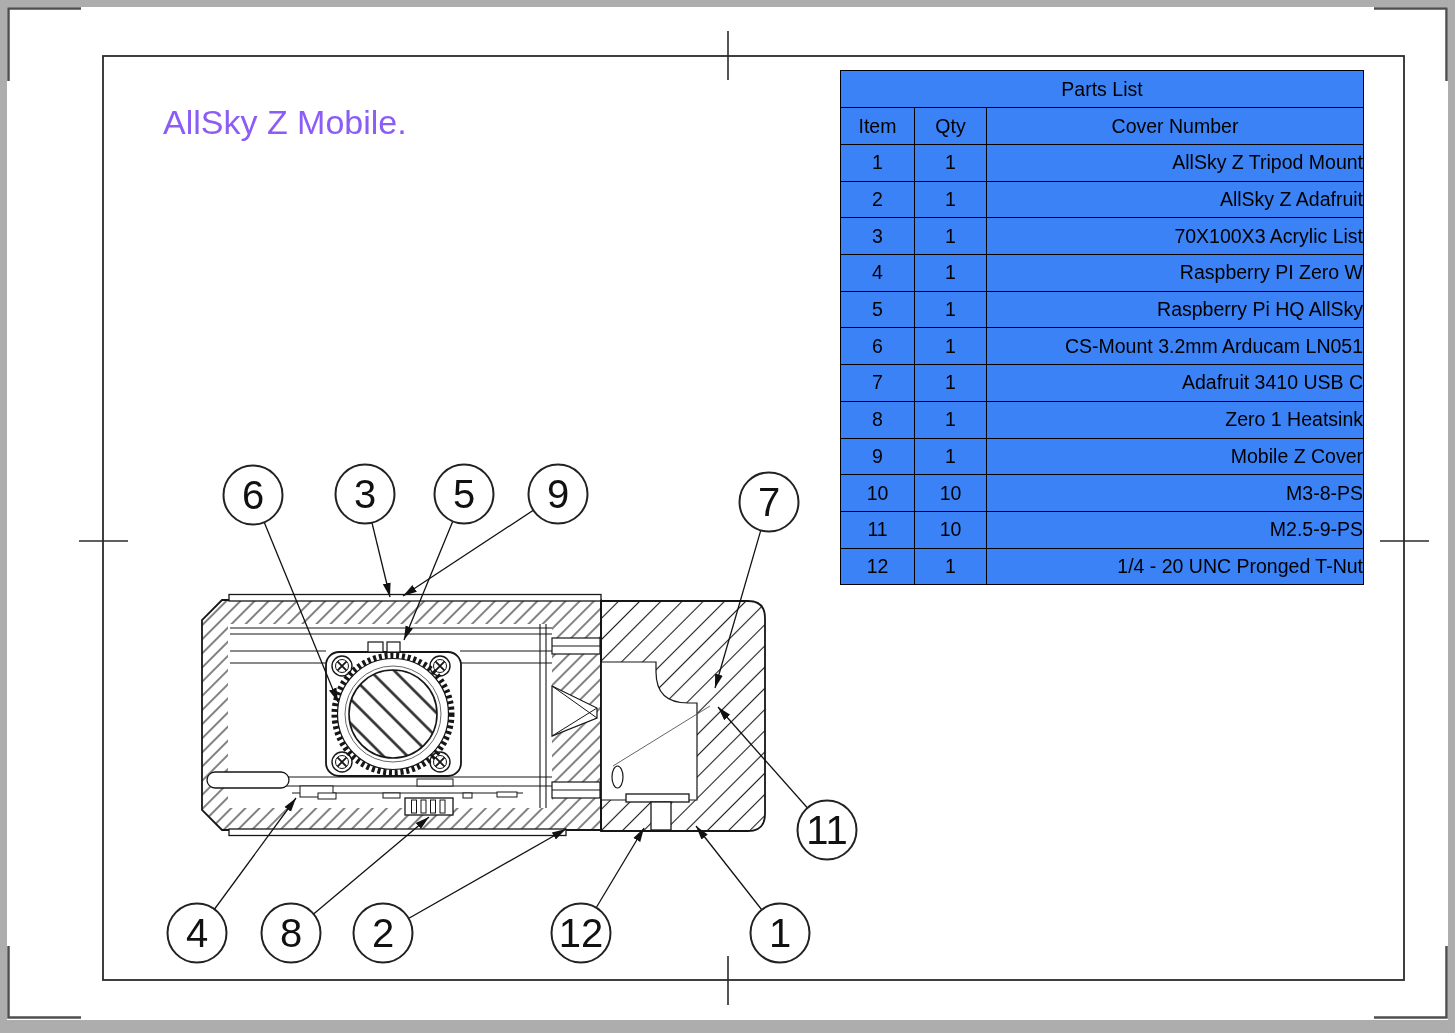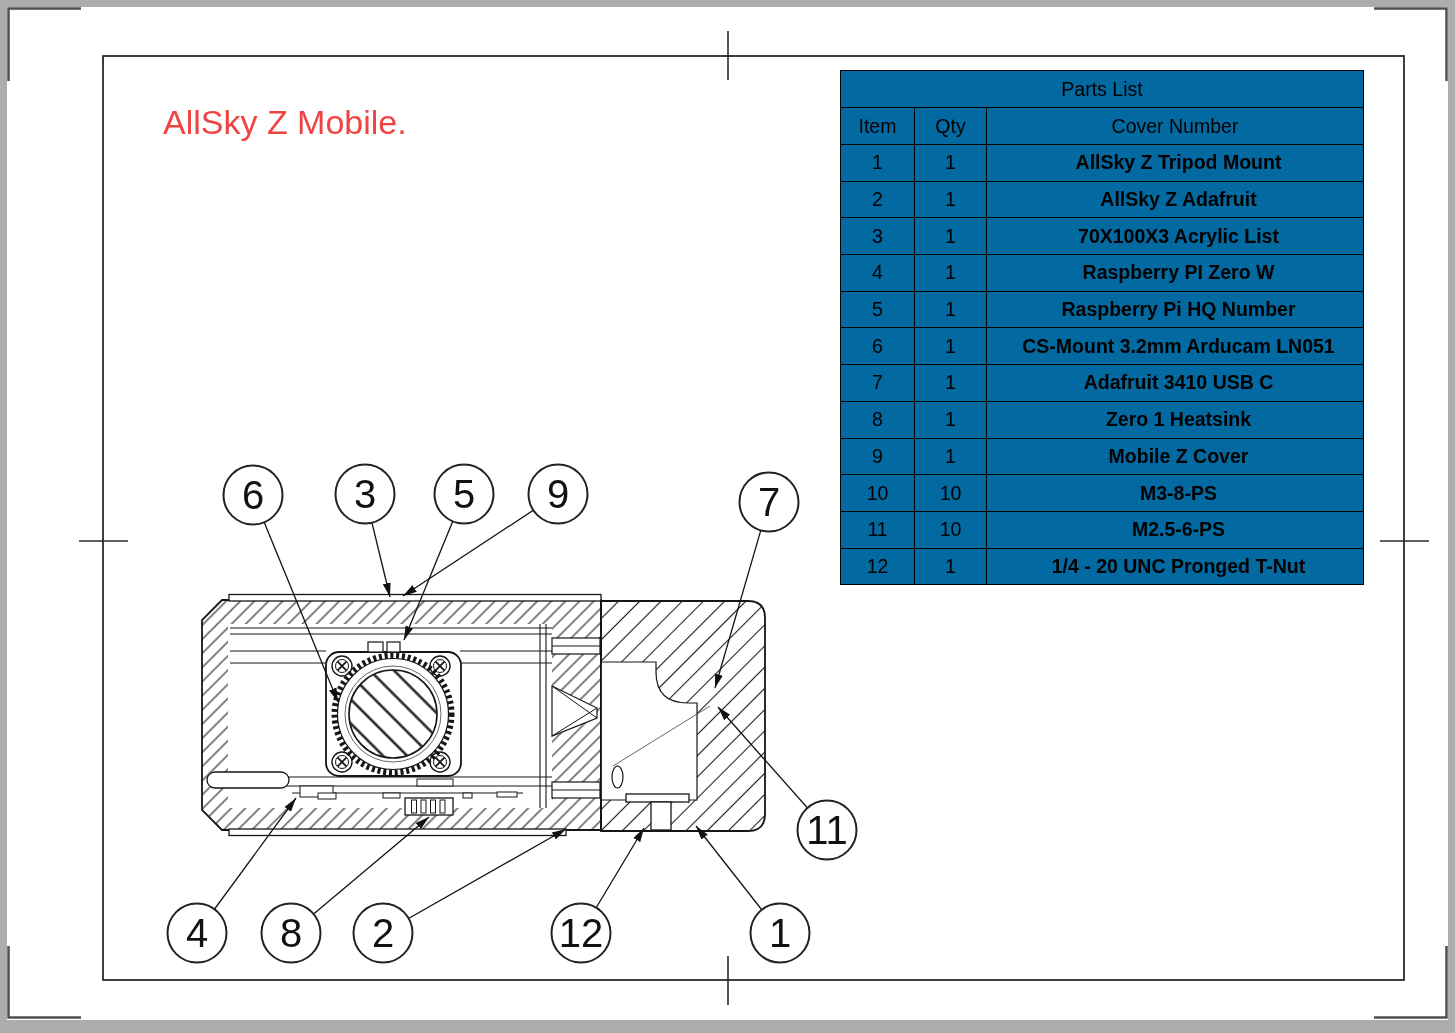--- a/index.html
+++ b/index.html
@@ -3,39 +3,39 @@
 <meta charset="utf-8">
 <style>
   html,body{margin:0;padding:0;}
   body{
     width:1455px;height:1033px;position:relative;overflow:hidden;
     background:#ffffff;
     font-family:"Liberation Sans",sans-serif;
   }
   .sheet-title{
     position:absolute;left:163px;top:103px;
-    font-size:34px;color:#ef4444;white-space:nowrap;
+    font-size:34px;color:#8b5cf6;white-space:nowrap;
   }
   svg.draw{position:absolute;left:0;top:0;}
   table.plist{
     position:absolute;left:840px;top:70px;
     border-collapse:collapse;table-layout:fixed;
-    background:#0369a1;
+    background:#3b82f6;
   }
   table.plist td{
     border:1.5px solid #000;
     font-size:19.5px;color:#000;
     padding:0;overflow:hidden;white-space:nowrap;
     vertical-align:middle;
   }
   .plist .cap-row{height:37px;}
   .plist .hdr-row{height:37px;margin-left:24px;}
   .plist .data-row{height:36.7px;}
   .c{text-align:center;}
-  .l{text-align:center;padding-left:7px !important;font-weight:bold;}
+  .l{text-align:right;padding-left:7px !important;}
 </style>
 </head>
 <body>
 
 <svg class="draw" width="1455" height="1033" viewBox="0 0 1455 1033">
   <defs>
     <pattern id="hd" width="10" height="10" patternUnits="userSpaceOnUse" patternTransform="rotate(-45)">
       <path d="M0,5 H10" stroke="#1c1c1c" stroke-width="1.1"></path>
     </pattern>
     <pattern id="hw" width="15" height="15" patternUnits="userSpaceOnUse" patternTransform="rotate(-45)">
@@ -279,21 +279,21 @@
       <td class="l">70X100X3 Acrylic List</td>
     </tr>
     <tr class="data-row">
       <td class="c">4</td>
       <td class="c">1</td>
       <td class="l">Raspberry PI Zero W</td>
     </tr>
     <tr class="data-row">
       <td class="c">5</td>
       <td class="c">1</td>
-      <td class="l">Raspberry Pi HQ Number</td>
+      <td class="l">Raspberry Pi HQ AllSky</td>
     </tr>
     <tr class="data-row">
       <td class="c">6</td>
       <td class="c">1</td>
       <td class="l">CS-Mount 3.2mm Arducam LN051</td>
     </tr>
     <tr class="data-row">
       <td class="c">7</td>
       <td class="c">1</td>
       <td class="l">Adafruit 3410 USB C</td>
@@ -309,21 +309,21 @@
       <td class="l">Mobile Z Cover</td>
     </tr>
     <tr class="data-row">
       <td class="c">10</td>
       <td class="c">10</td>
       <td class="l">M3-8-PS</td>
     </tr>
     <tr class="data-row">
       <td class="c">11</td>
       <td class="c">10</td>
-      <td class="l">M2.5-6-PS</td>
+      <td class="l">M2.5-9-PS</td>
     </tr>
     <tr class="data-row">
       <td class="c">12</td>
       <td class="c">1</td>
       <td class="l">1/4 - 20 UNC Pronged T-Nut</td>
     </tr>
   </tbody>
 </table>
 
 </body></html>

